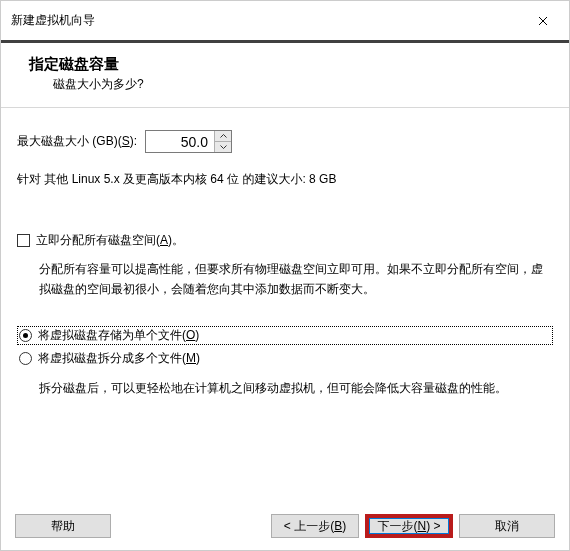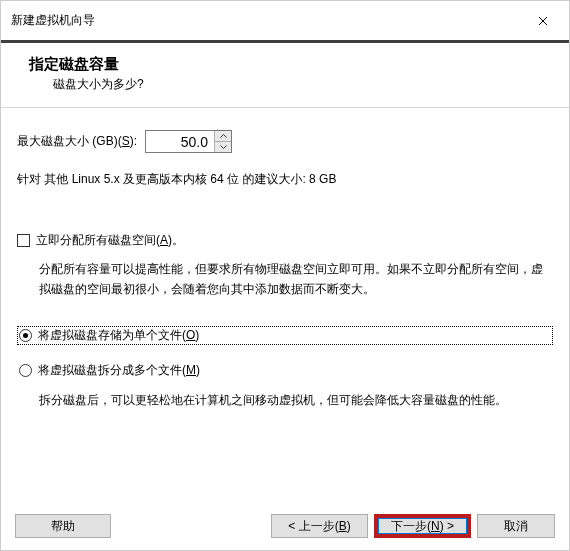--- a/index.html
+++ b/index.html
@@ -87,21 +87,21 @@
     flex-shrink: 0;
   }
   .desc {
     margin: 10px 0 0 22px;
     line-height: 1.7;
   }
   .radio-row {
     display: flex;
     align-items: center;
     gap: 6px;
-    margin-top: 16px;
+    margin-top: 4px;
     padding: 1px 2px;
   }
   .radio-row.focused {
     outline: 1px dotted #000;
     outline-offset: -1px;
   }
   .radio {
     width: 13px; height: 13px;
     border: 1px solid #333;
     border-radius: 50%;
@@ -133,23 +133,23 @@
     font-size: 12px;
     cursor: pointer;
     padding: 0 8px;
   }
   .btn.default {
     border: 4px solid #b91c1c;
     box-shadow: inset 0 0 0 1px #0078d7;
   }
   .btn-help { width: 96px; }
   .spacer { flex: 1; }
-  .btn-nav { width: 97px; }
+  .btn-nav { width: 88px; }
   .btn-gap { width: 6px; }
-  .btn-cancel { width: 78px; margin-left: 6px; font-family: Liberation Serif, serif; }
+  .btn-cancel { width: 96px; margin-left: 6px; font-family: Liberation Serif, serif; }
   u { text-decoration: underline; }
 </style>
 </head>
 <body>
 
 <div class="titlebar">
   <span class="titlebar-title">新建虚拟机向导</span>
   <span class="close-btn">
     <svg width="10" height="10" viewBox="0 0 10 10">
         <path d="M1 1 L9 9 M9 1 L1 9" stroke="#000" stroke-width="1"></path>

